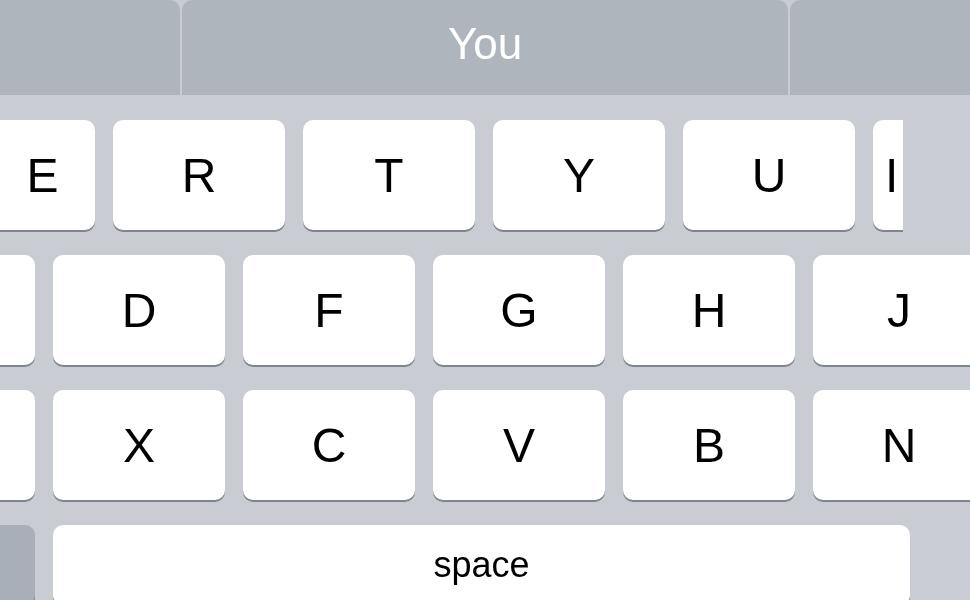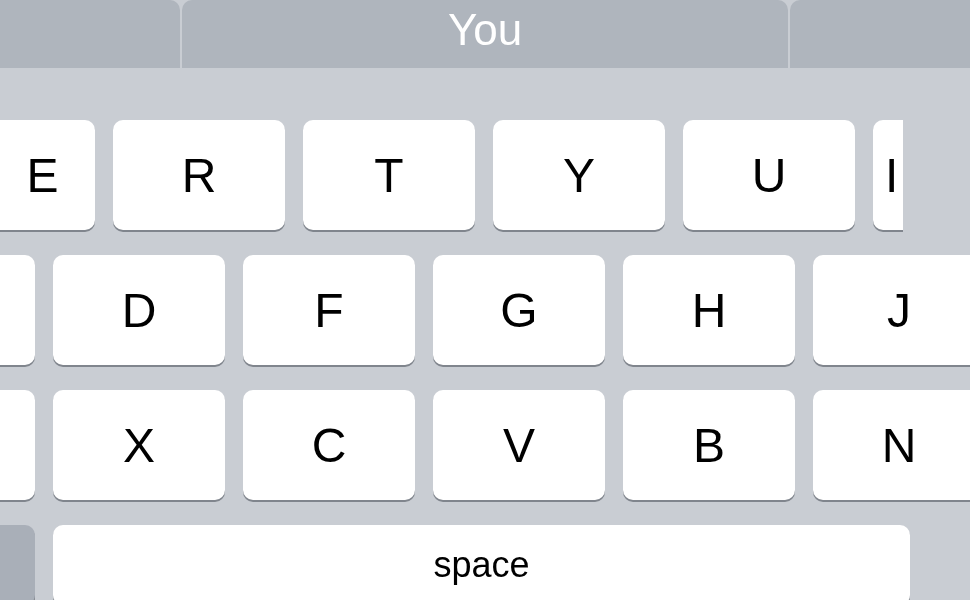--- a/index.html
+++ b/index.html
@@ -7,21 +7,21 @@
     body {
       font-family: -apple-system, "Helvetica Neue", Helvetica, Arial, sans-serif;
       background: #c9cdd3;
       position: relative;
     }
 
     
     .suggestions {
       position: absolute;
       top: 0; left: 0; right: 0;
-      height: 68px;
+      height: 95px;
       display: flex;
       align-items: stretch;
       gap: 2px;
     }
     .suggestion {
       background: #afb5bd;
       display: flex;
       align-items: center;
       justify-content: center;
       font-size: 44px;

